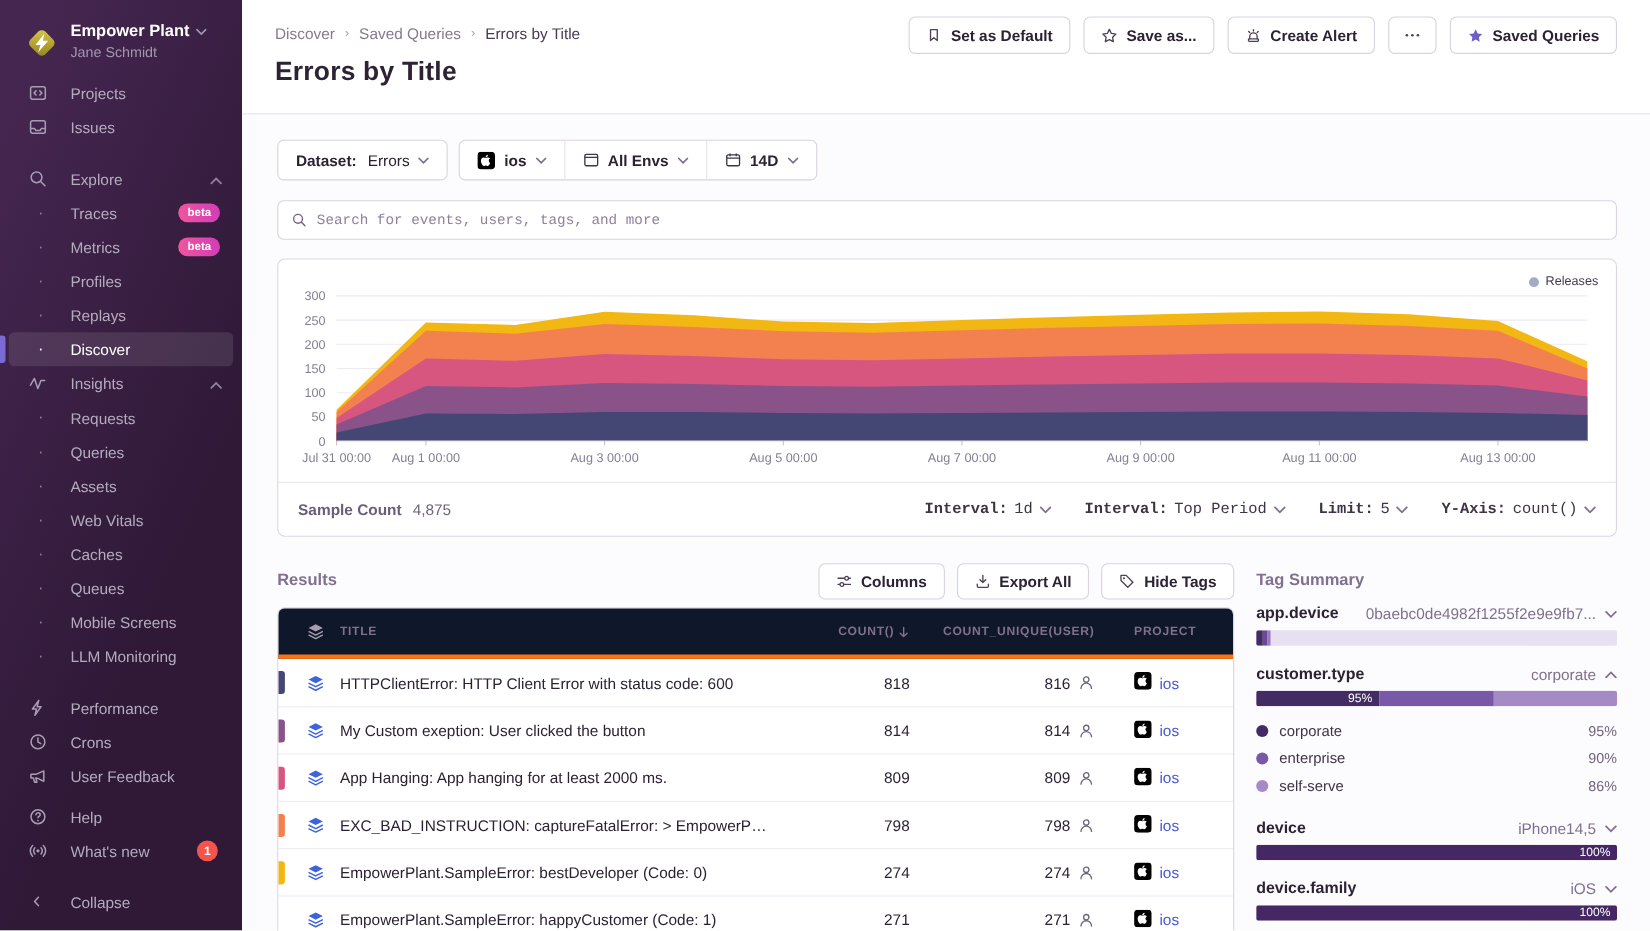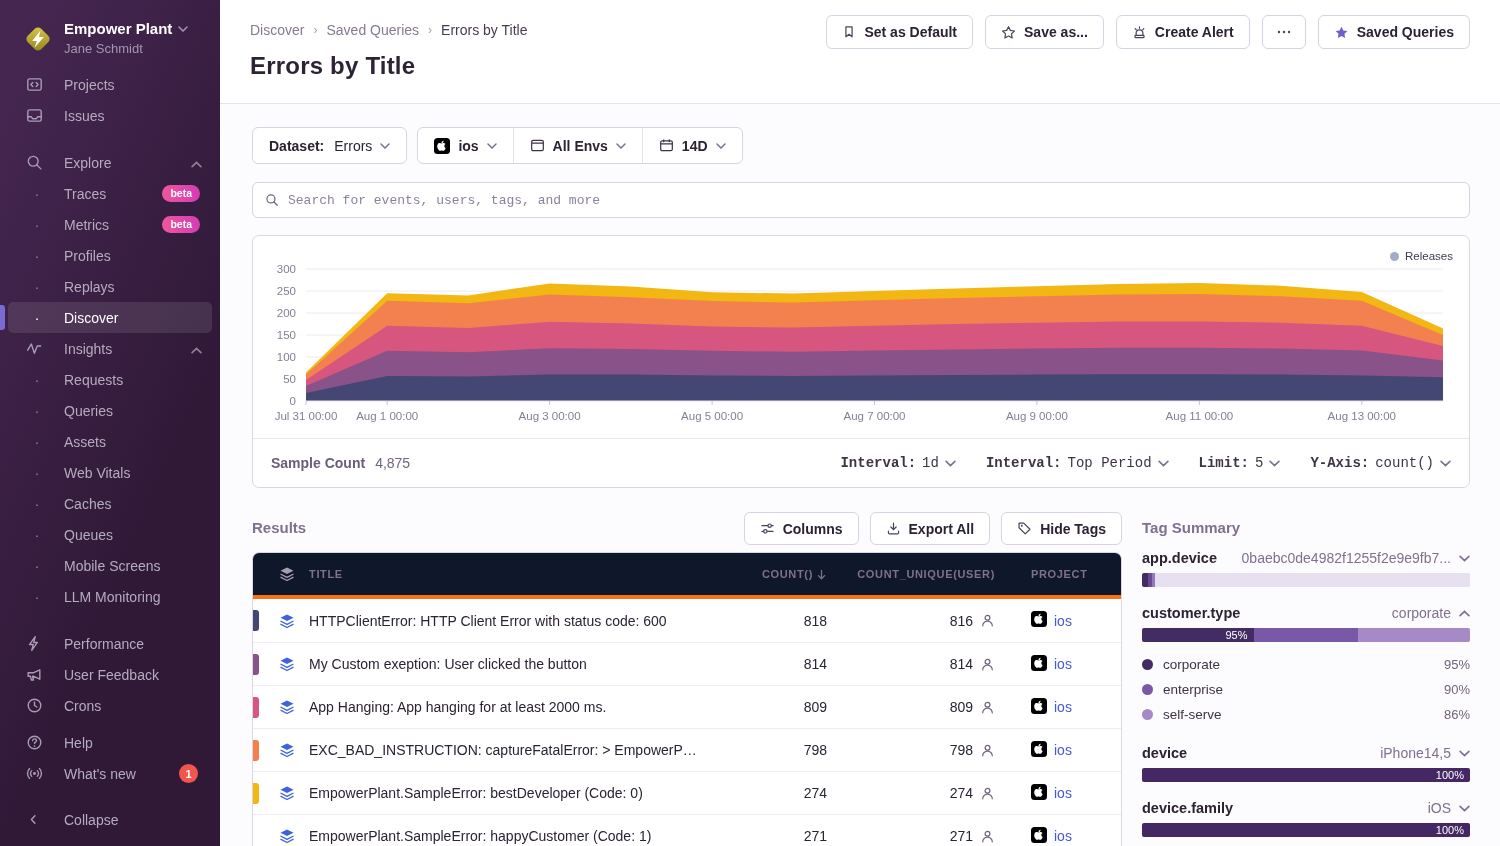--- a/index.html
+++ b/index.html
@@ -249,33 +249,33 @@
         <span class="nicon">
           <svg width="17" height="17" viewBox="0 0 16 16" fill="none" stroke="currentColor" stroke-width="1.3" stroke-linecap="round" stroke-linejoin="round">
             <path d="M8.7 1.6 3.3 9h3.5l-1.4 5.4L10.7 7H7.3z"></path>
           </svg>
         </span>
         <span class="nlabel">Performance</span>
       </div>
       <div class="nav-row">
         <span class="nicon">
           <svg width="17" height="17" viewBox="0 0 16 16" fill="none" stroke="currentColor" stroke-width="1.3" stroke-linecap="round" stroke-linejoin="round">
-            <path d="M2 6.4v3.2h2.1l1 3.6h2l-1-3.6h.6L13 12.4V3.6L6.7 6.4H2z"></path>
-          </svg>
-        </span>
-        <span class="nlabel">User Feedback</span>
+            <circle cx="8" cy="8" r="5.9"></circle>
+            <path d="M8 4.7V8l2.3 1.4"></path>
+          </svg>
+        </span>
+        <span class="nlabel">Crons</span>
       </div>
       <div class="nav-row">
         <span class="nicon">
           <svg width="17" height="17" viewBox="0 0 16 16" fill="none" stroke="currentColor" stroke-width="1.3" stroke-linecap="round" stroke-linejoin="round">
-            <circle cx="8" cy="8" r="5.9"></circle>
-            <path d="M8 4.7V8l2.3 1.4"></path>
-          </svg>
-        </span>
-        <span class="nlabel">Crons</span>
+            <path d="M2 6.4v3.2h2.1l1 3.6h2l-1-3.6h.6L13 12.4V3.6L6.7 6.4H2z"></path>
+          </svg>
+        </span>
+        <span class="nlabel">User Feedback</span>
       </div>
       <div class="nav-gap6"></div>
       <div class="nav-row">
         <span class="nicon">
           <svg width="17" height="17" viewBox="0 0 16 16" fill="none" stroke="currentColor" stroke-width="1.3" stroke-linecap="round" stroke-linejoin="round">
             <circle cx="8" cy="8" r="5.9"></circle>
             <path d="M6.2 6.3c.2-1 1-1.7 1.9-1.7 1 0 1.8.7 1.8 1.7 0 1.2-1.2 1.3-1.8 2.1v.5"></path>
             <circle cx="8" cy="11.3" r=".8" fill="currentColor" stroke="none"></circle>
           </svg>
         </span>

